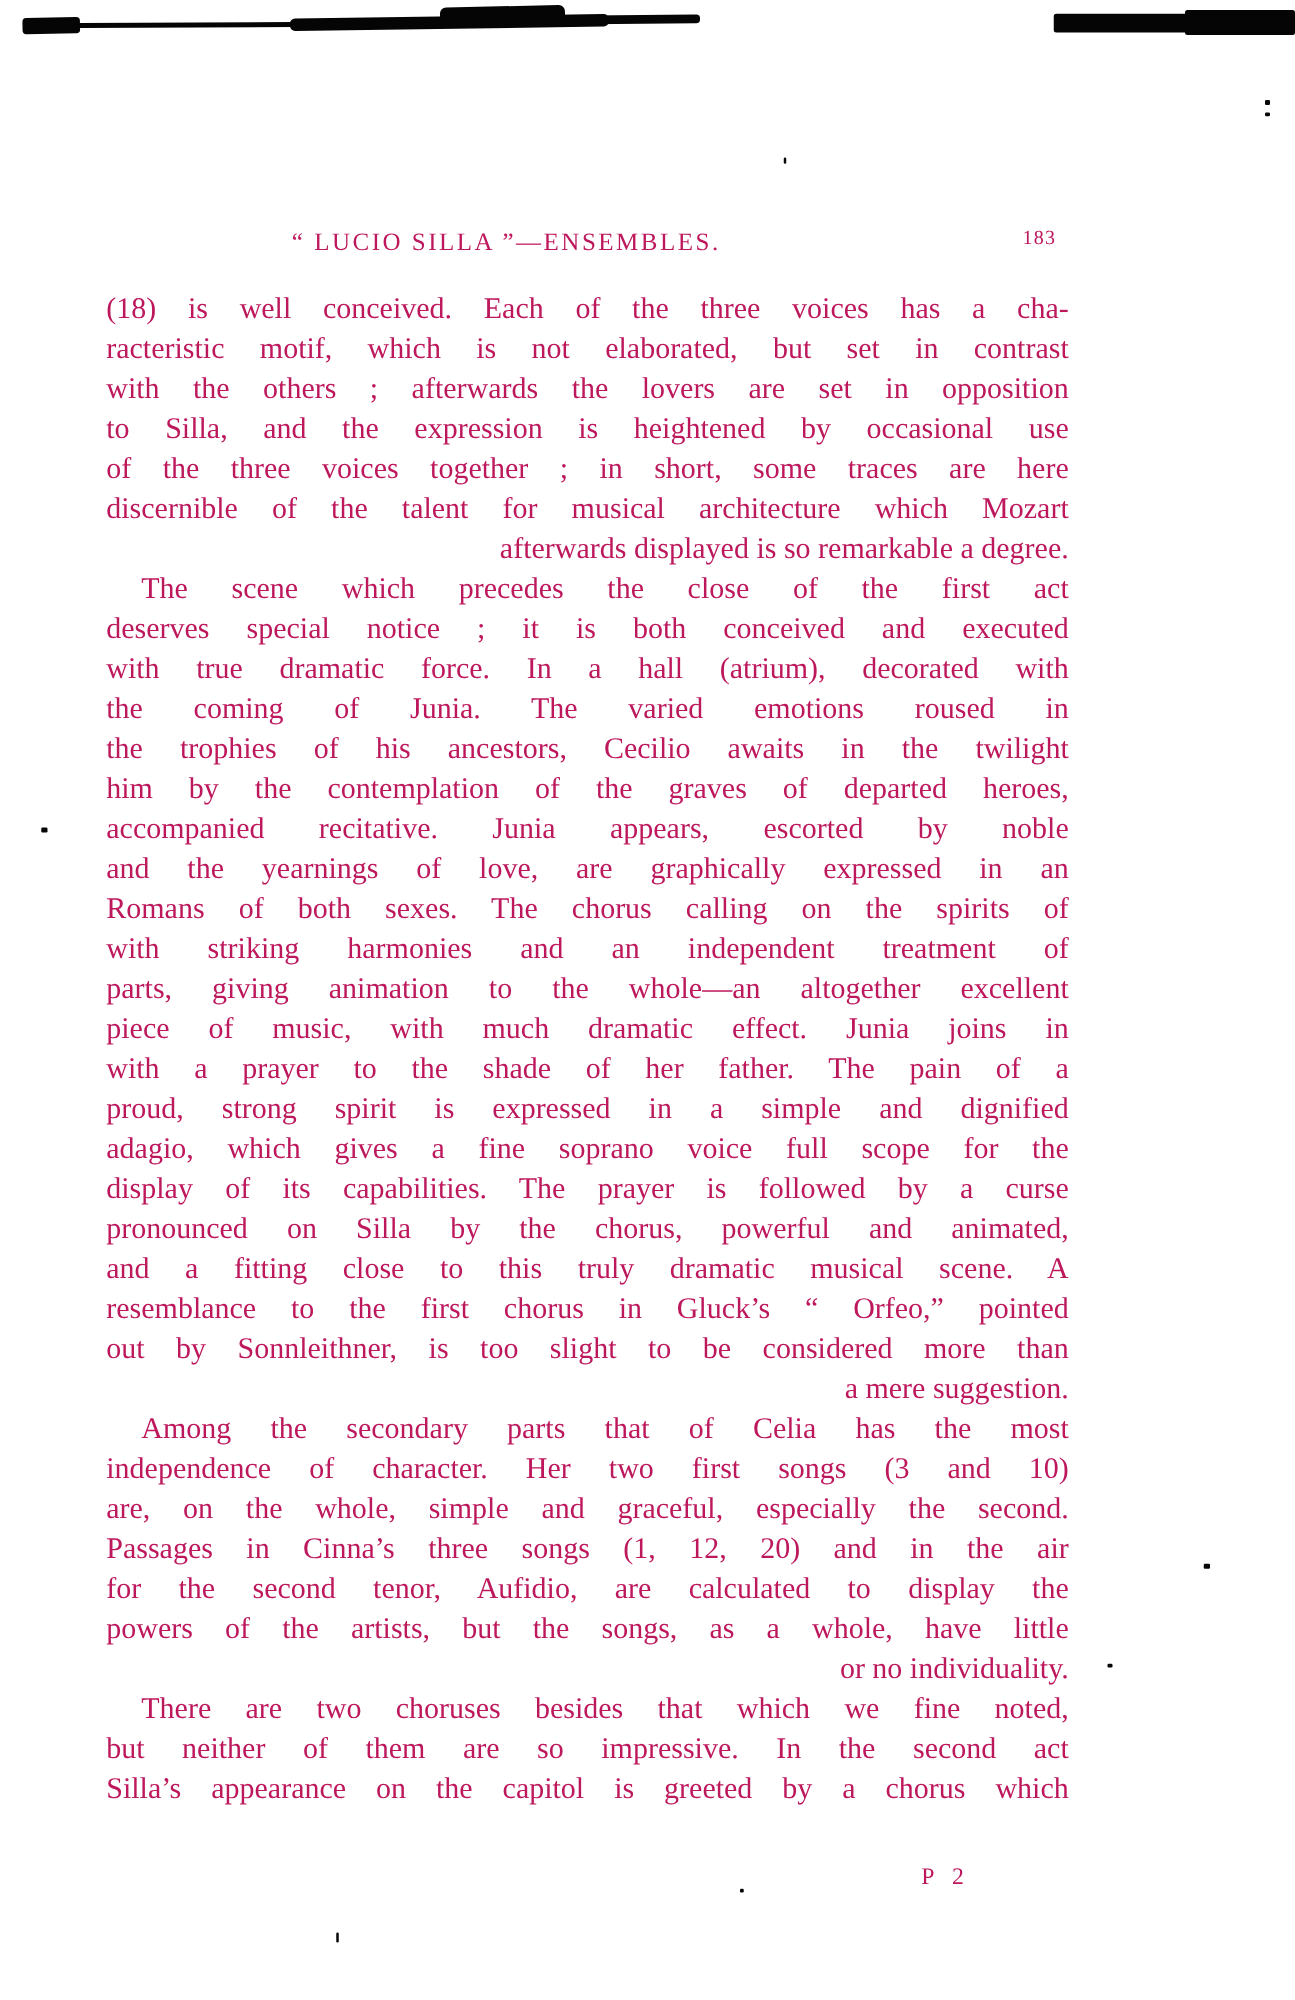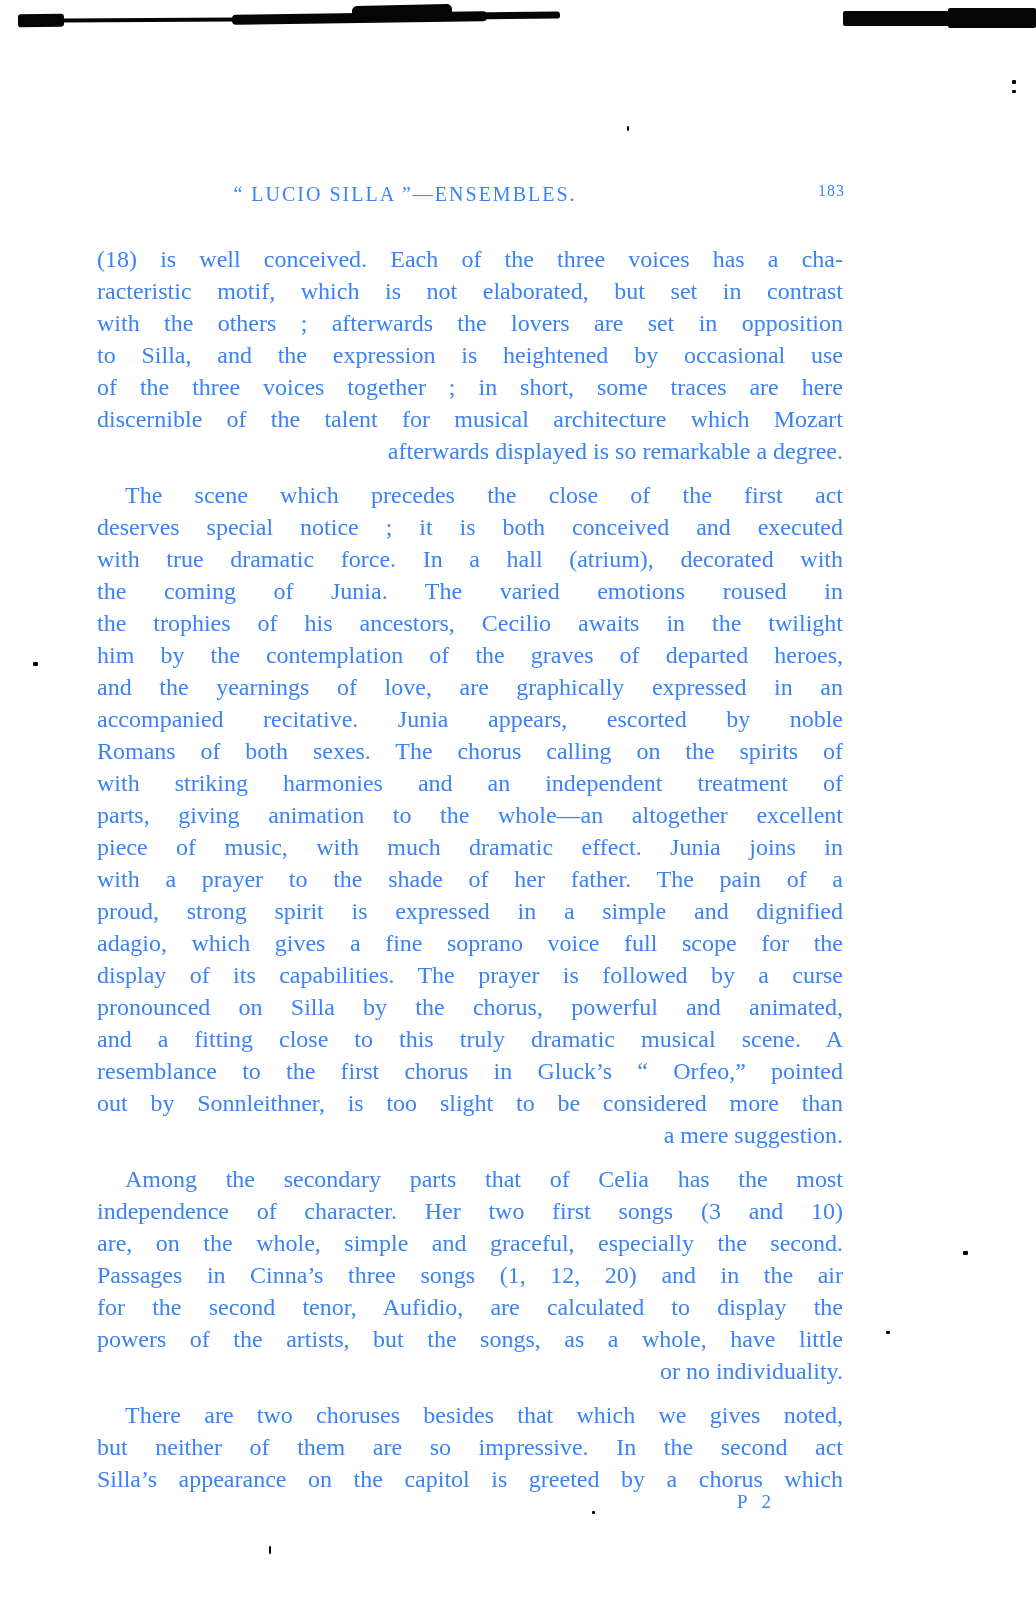--- a/index.html
+++ b/index.html
@@ -2,21 +2,21 @@
 <html><head>
 <meta charset="utf-8">
 <style>
   html,body { margin:0; padding:0; }
   .page {
     position: relative;
     width: 1036px;
     height: 1600px;
     background: #ffffff;
     font-family: "Liberation Serif", serif;
-    color: #3b82f6;
+    color: #be185d;
     overflow: hidden;
   }
 
   
   .artifact { position:absolute; background:#050505; }
   .smudge-a { left:18px;  top:14px; width:46px;  height:13px; border-radius:3px; transform:rotate(-1deg); }
   .smudge-b { left:62px;  top:18px; width:175px; height:4px;  border-radius:2px; transform:rotate(-0.3deg); }
   .smudge-c { left:232px; top:13px; width:255px; height:10px; border-radius:4px; transform:rotate(-0.8deg); }
   .smudge-d { left:352px; top:5px;  width:100px; height:13px; border-radius:5px; transform:rotate(-1.2deg); }
   .smudge-e { left:468px; top:12px; width:92px;  height:7px;  border-radius:3px; transform:rotate(-0.5deg); }
@@ -32,21 +32,21 @@
   }
   .folio {
     position:absolute; right:10px; top:-1px; font-size:16px; letter-spacing:1px;
   }
 
   
   .body-text {
     position:absolute; left:85px; top:231px; width:770px;
     font-size:24px; line-height:32px;
   }
-  .paragraph { margin:12px; }
+  .paragraph { margin:0; }
   .line { height:32px; white-space:nowrap; text-align:right; }
   .line.just { white-space:normal; text-align:justify; text-align-last:justify; }
   .line.indent { text-indent:28px; }
 
   
   .signature {
     position:absolute; left:737px; top:1491px;
     font-size:19px; letter-spacing:5px;
   }
 </style>
@@ -87,22 +87,22 @@
         <div class="line just">discernible of the talent for musical architecture which Mozart</div>
         <div class="line">afterwards displayed is so remarkable a degree.</div>
       </div>
       <div class="paragraph">
         <div class="line just indent">The scene which precedes the close of the first act</div>
         <div class="line just">deserves special notice ; it is both conceived and executed</div>
         <div class="line just">with true dramatic force.  In a hall (atrium), decorated with</div>
         <div class="line just">the coming of Junia.  The varied emotions roused in</div>
         <div class="line just">the trophies of his ancestors, Cecilio awaits in the twilight</div>
         <div class="line just">him by the contemplation of the graves of departed heroes,</div>
+        <div class="line just">accompanied recitative.  Junia appears, escorted by noble</div>
         <div class="line just">and the yearnings of love, are graphically expressed in an</div>
-        <div class="line just">accompanied recitative.  Junia appears, escorted by noble</div>
         <div class="line just">Romans of both sexes.  The chorus calling on the spirits of</div>
         <div class="line just">with striking harmonies and an independent treatment of</div>
         <div class="line just">parts, giving animation to the whole—an altogether excellent</div>
         <div class="line just">piece of music, with much dramatic effect.  Junia joins in</div>
         <div class="line just">with a prayer to the shade of her father.  The pain of a</div>
         <div class="line just">proud, strong spirit is expressed in a simple and dignified</div>
         <div class="line just">adagio, which gives a fine soprano voice full scope for the</div>
         <div class="line just">display of its capabilities.  The prayer is followed by a curse</div>
         <div class="line just">pronounced on Silla by the chorus, powerful and animated,</div>
         <div class="line just">and a fitting close to this truly dramatic musical scene.  A</div>
@@ -113,21 +113,21 @@
       <div class="paragraph">
         <div class="line just indent">Among the secondary parts that of Celia has the most</div>
         <div class="line just">independence of character.  Her two first songs (3 and 10)</div>
         <div class="line just">are, on the whole, simple and graceful, especially the second.</div>
         <div class="line just">Passages in Cinna’s three songs (1, 12, 20) and in the air</div>
         <div class="line just">for the second tenor, Aufidio, are calculated to display the</div>
         <div class="line just">powers of the artists, but the songs, as a whole, have little</div>
         <div class="line">or no individuality.</div>
       </div>
       <div class="paragraph">
-        <div class="line just indent">There are two choruses besides that which we gives noted,</div>
+        <div class="line just indent">There are two choruses besides that which we fine noted,</div>
         <div class="line just">but neither of them are so impressive.  In the second act</div>
         <div class="line just">Silla’s appearance on the capitol is greeted by a chorus which</div>
       </div>
     </div>
 
   <div class="signature">P 2</div>
 
 </div>
 
 </body></html>

